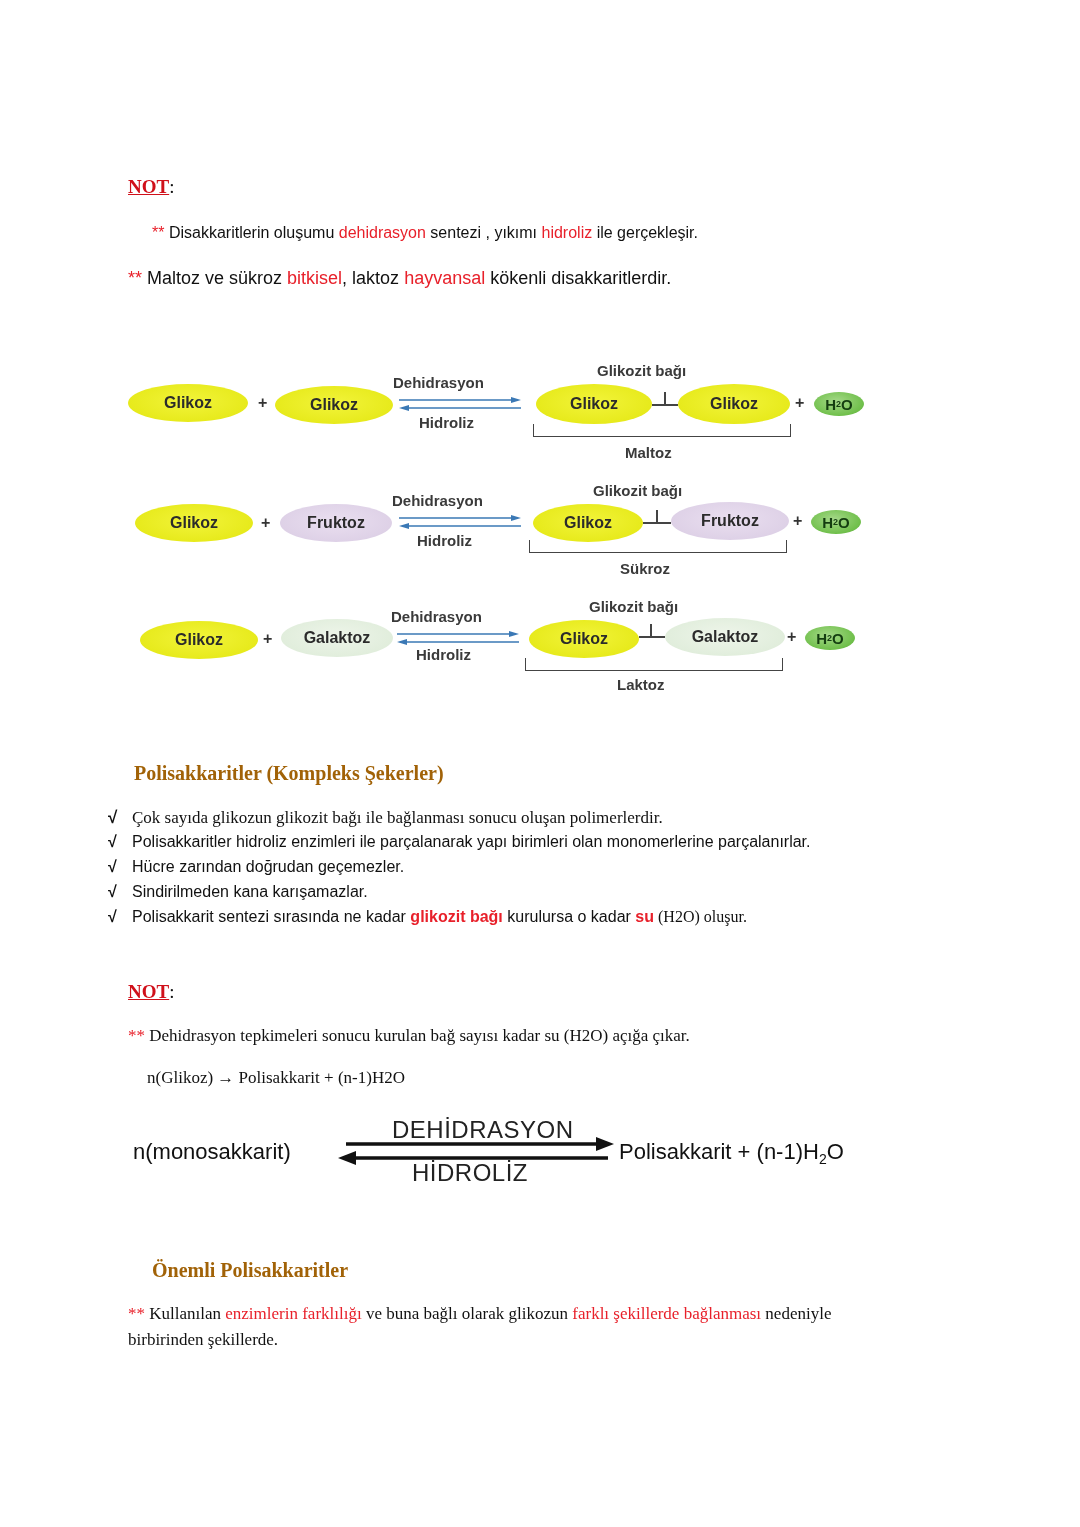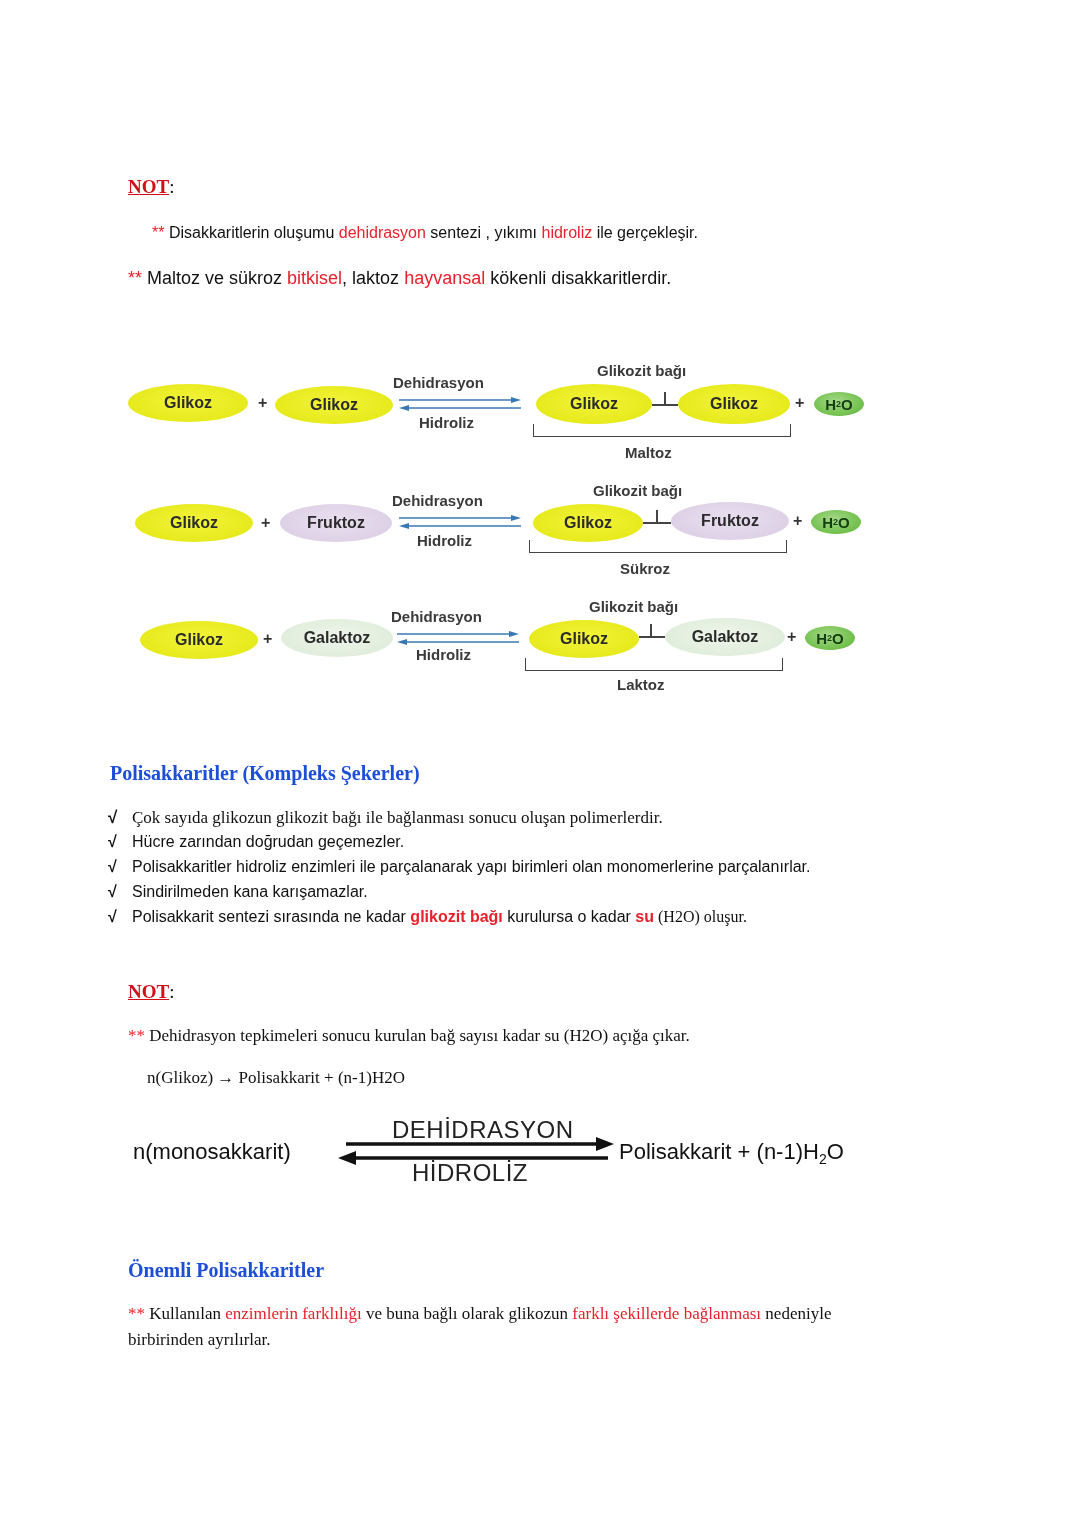--- a/index.html
+++ b/index.html
@@ -5,21 +5,21 @@
   html, body { margin: 0; padding: 0; background: #ffffff; }
   body { width: 1080px; height: 1527px; position: relative; overflow: hidden; color: #111; }
   .abs { position: absolute; }
   .serif { font-family: "Liberation Serif", "DejaVu Serif", serif; }
   .sans { font-family: "Liberation Sans", "DejaVu Sans", sans-serif; }
   .red { color: #e8202a; }
   .note-title { font-weight: bold; color: #d0101a; text-decoration: underline; font-size: 19px; }
   .note-colon { color: #111; font-size: 19px; }
   .line16 { font-size: 16px; white-space: nowrap; margin-left: 24px; }
   .line18 { font-size: 18px; white-space: nowrap; }
-  .sec-title { font-weight: bold; color: #1d4ed8; font-size: 20px; white-space: nowrap; }
+  .sec-title { font-weight: bold; color: #a16207; font-size: 20px; white-space: nowrap; margin-left: 24px; }
   .bullet { font-size: 16px; white-space: nowrap; }
   .bullet .mark { display: inline-block; width: 24px; font-weight: bold; }
   .red-bold { color: #e8202a; font-weight: bold; }
 
   
   .rx { position: absolute; left: 125px; width: 750px; height: 110px; }
   .oval { position: absolute; height: 38px; border-radius: 50%;
           display: flex; align-items: center; justify-content: center;
           font-family: "Liberation Sans", sans-serif; font-weight: bold; font-size: 16px; color: #2b2b2b; }
   .glk { background: radial-gradient(ellipse at 50% 45%, #f2f43a 0%, #e7ea1c 70%, #d6d916 100%); }
@@ -135,24 +135,24 @@
   <div class="lbl" style="left:492px; top:82px;">Laktoz</div>
 </div>
 
 <div class="abs serif sec-title" style="left:110px; top:762px;">Polisakkaritler (Kompleks Şekerler)</div>
 
 <div class="abs" style="left:80px; top:808px;margin-left:28px;">
   <div class="bullet serif" style="height:25px; font-size:17px;">
     <span class="mark sans">√</span><span>Çok sayıda glikozun glikozit bağı ile bağlanması sonucu oluşan polimerlerdir.</span>
   </div>
   <div class="bullet sans" style="height:25px;">
-    <span class="mark sans">√</span><span>Hücre zarından doğrudan geçemezler.</span>
+    <span class="mark sans">√</span><span>Polisakkaritler hidroliz enzimleri ile parçalanarak  yapı birimleri olan monomerlerine  parçalanırlar.</span>
   </div>
   <div class="bullet sans" style="height:25px;">
-    <span class="mark sans">√</span><span>Polisakkaritler hidroliz enzimleri ile parçalanarak  yapı birimleri olan monomerlerine  parçalanırlar.</span>
+    <span class="mark sans">√</span><span>Hücre zarından doğrudan geçemezler.</span>
   </div>
   <div class="bullet sans" style="height:25px;">
     <span class="mark sans">√</span><span>Sindirilmeden kana karışamazlar.</span>
   </div>
   <div class="bullet sans" style="height:25px;">
     <span class="mark sans">√</span><span>Polisakkarit  sentezi sırasında ne kadar  </span><span class="red-bold">glikozit bağı</span><span> kurulursa o kadar  </span><span class="red-bold">su</span><span class="serif"> (H2O)  oluşur.</span>
   </div>
 </div>
 
 <div class="abs serif" style="left:128px; top:981px;">
@@ -176,13 +176,13 @@
 <div class="eqlbl" style="left:412px; top:1159px;">HİDROLİZ</div>
 <div class="eq" style="left:619px; top:1139px;">
   <span>Polisakkarit + (n-1)H</span><sub>2</sub><span>O</span>
 </div>
 
 <div class="abs serif sec-title" style="left:128px; top:1259px;">Önemli Polisakkaritler</div>
 
 <div class="abs serif" style="left:128px; top:1304px; font-size:17px; white-space:nowrap;">
   <span class="red">**</span><span> Kullanılan </span><span class="red">enzimlerin farklılığı</span><span> ve buna bağlı olarak glikozun </span><span class="red">farklı şekillerde bağlanması</span><span> nedeniyle</span>
 </div>
-<div class="abs serif" style="left:128px; top:1330px; font-size:17px; white-space:nowrap;">birbirinden ayrılırlar.</div>
+<div class="abs serif" style="left:128px; top:1330px; font-size:17px; white-space:nowrap;">birbirinden şekillerde.</div>
 
 </body></html>

